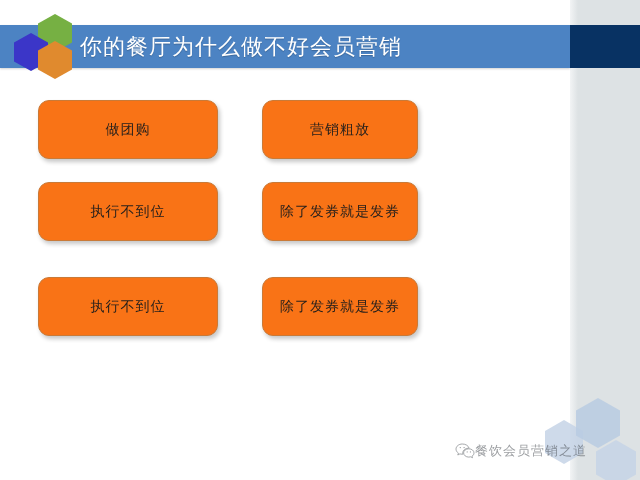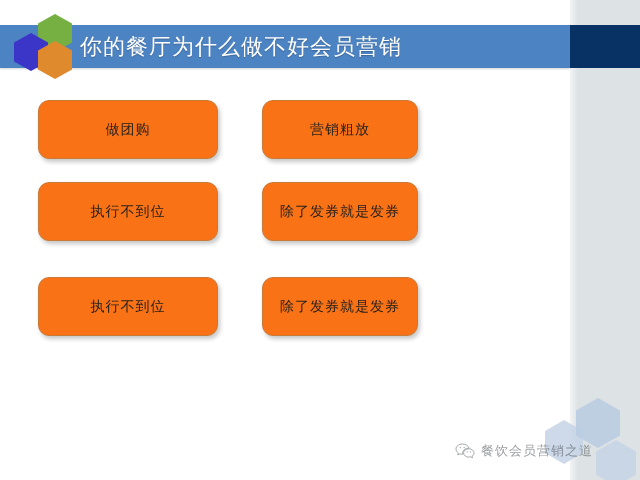--- a/index.html
+++ b/index.html
@@ -140,21 +140,20 @@
   .wm-hex-c { left: 596px; top: 440px; width: 40px; height: 46px; background: #c6d4e6; }
 
   
   .footer-wm {
     position: absolute;
     left: 455px;
     top: 440px;
     height: 22px;
     display: flex;
     align-items: center;
-    gap: 6px;
     opacity: 0.55;
   }
   .wechat-icon {
     width: 20px;
     height: 17px;
     position: relative;
     flex: 0 0 auto;
   }
   .footer-wm-text {
     color: #4a4f55;

